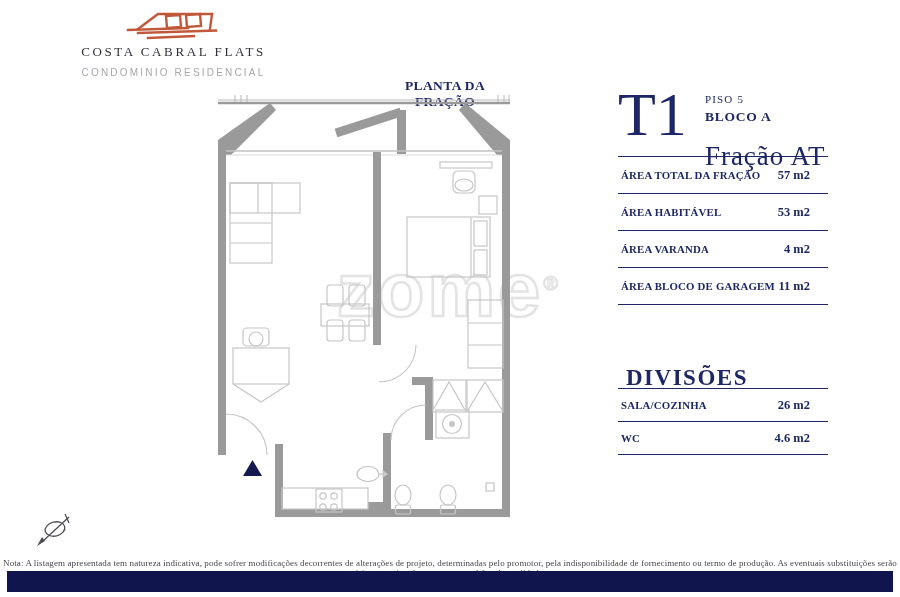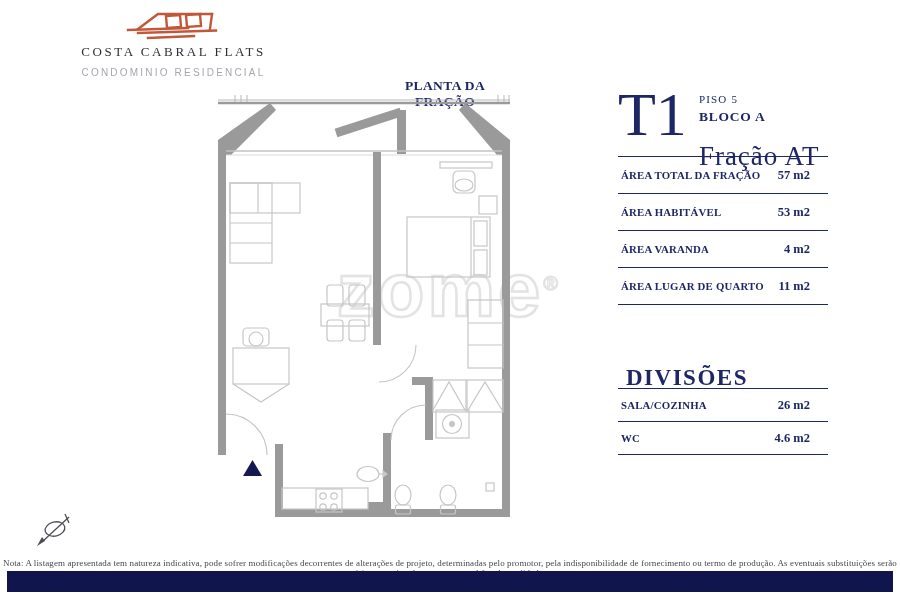--- a/index.html
+++ b/index.html
@@ -28,21 +28,21 @@
   .watermark{position:absolute;left:337px;top:252px;z-index:0;
              font-family:"Liberation Sans",sans-serif;font-weight:bold;
              font-size:76px;letter-spacing:3px;line-height:1;
              color:transparent;-webkit-text-stroke:2.5px #e3e3e3;user-select:none;}
   .watermark .reg{font-size:20px;vertical-align:super;-webkit-text-stroke:1.2px #e3e3e3;}
 
   .floorplan{position:absolute;left:215px;top:92px;z-index:1;}
 
   
   .panel{position:absolute;left:618px;top:86px;width:210px;z-index:2;}
-  .unit-header{display:flex;gap:12px;align-items:flex-start;}
+  .unit-header{display:flex;gap:18px;align-items:flex-start;}
   .unit-type{font-size:62px;line-height:0.92;font-weight:400;color:var(--navy);}
   .unit-meta{padding-top:7px;}
   .unit-floor{font-size:11px;letter-spacing:1.2px;font-weight:normal;}
   .unit-block{font-size:13.5px;letter-spacing:0.8px;font-weight:bold;margin-top:4px;}
   .unit-fraction{font-size:27px;letter-spacing:1px;margin-top:16px;}
 
   .area-table{position:absolute;left:0;top:70px;width:210px;border-top:1.5px solid var(--navy);}
   .row{height:36px;border-bottom:1.5px solid var(--navy);display:flex;
        justify-content:space-between;align-items:center;}
   .row .lbl{font-size:10.8px;font-weight:bold;letter-spacing:0.2px;padding-left:3px;white-space:nowrap;}
@@ -224,21 +224,21 @@
       </div>
       <div class="row">
         <span class="lbl">ÁREA HABITÁVEL</span>
         <span class="val">53 m2</span>
       </div>
       <div class="row">
         <span class="lbl">ÁREA VARANDA</span>
         <span class="val">4 m2</span>
       </div>
       <div class="row">
-        <span class="lbl">ÁREA LUGAR DE QUARTO</span>
+        <span class="lbl">ÁREA BLOCO DE GARAGEM</span>
         <span class="val">11 m2</span>
       </div>
     </div>
 
     <h2 class="divisions-title">DIVISÕES</h2>
 
     <div class="div-table">
       <div class="row">
         <span class="lbl">SALA/COZINHA</span>
         <span class="val">26 m2</span>

